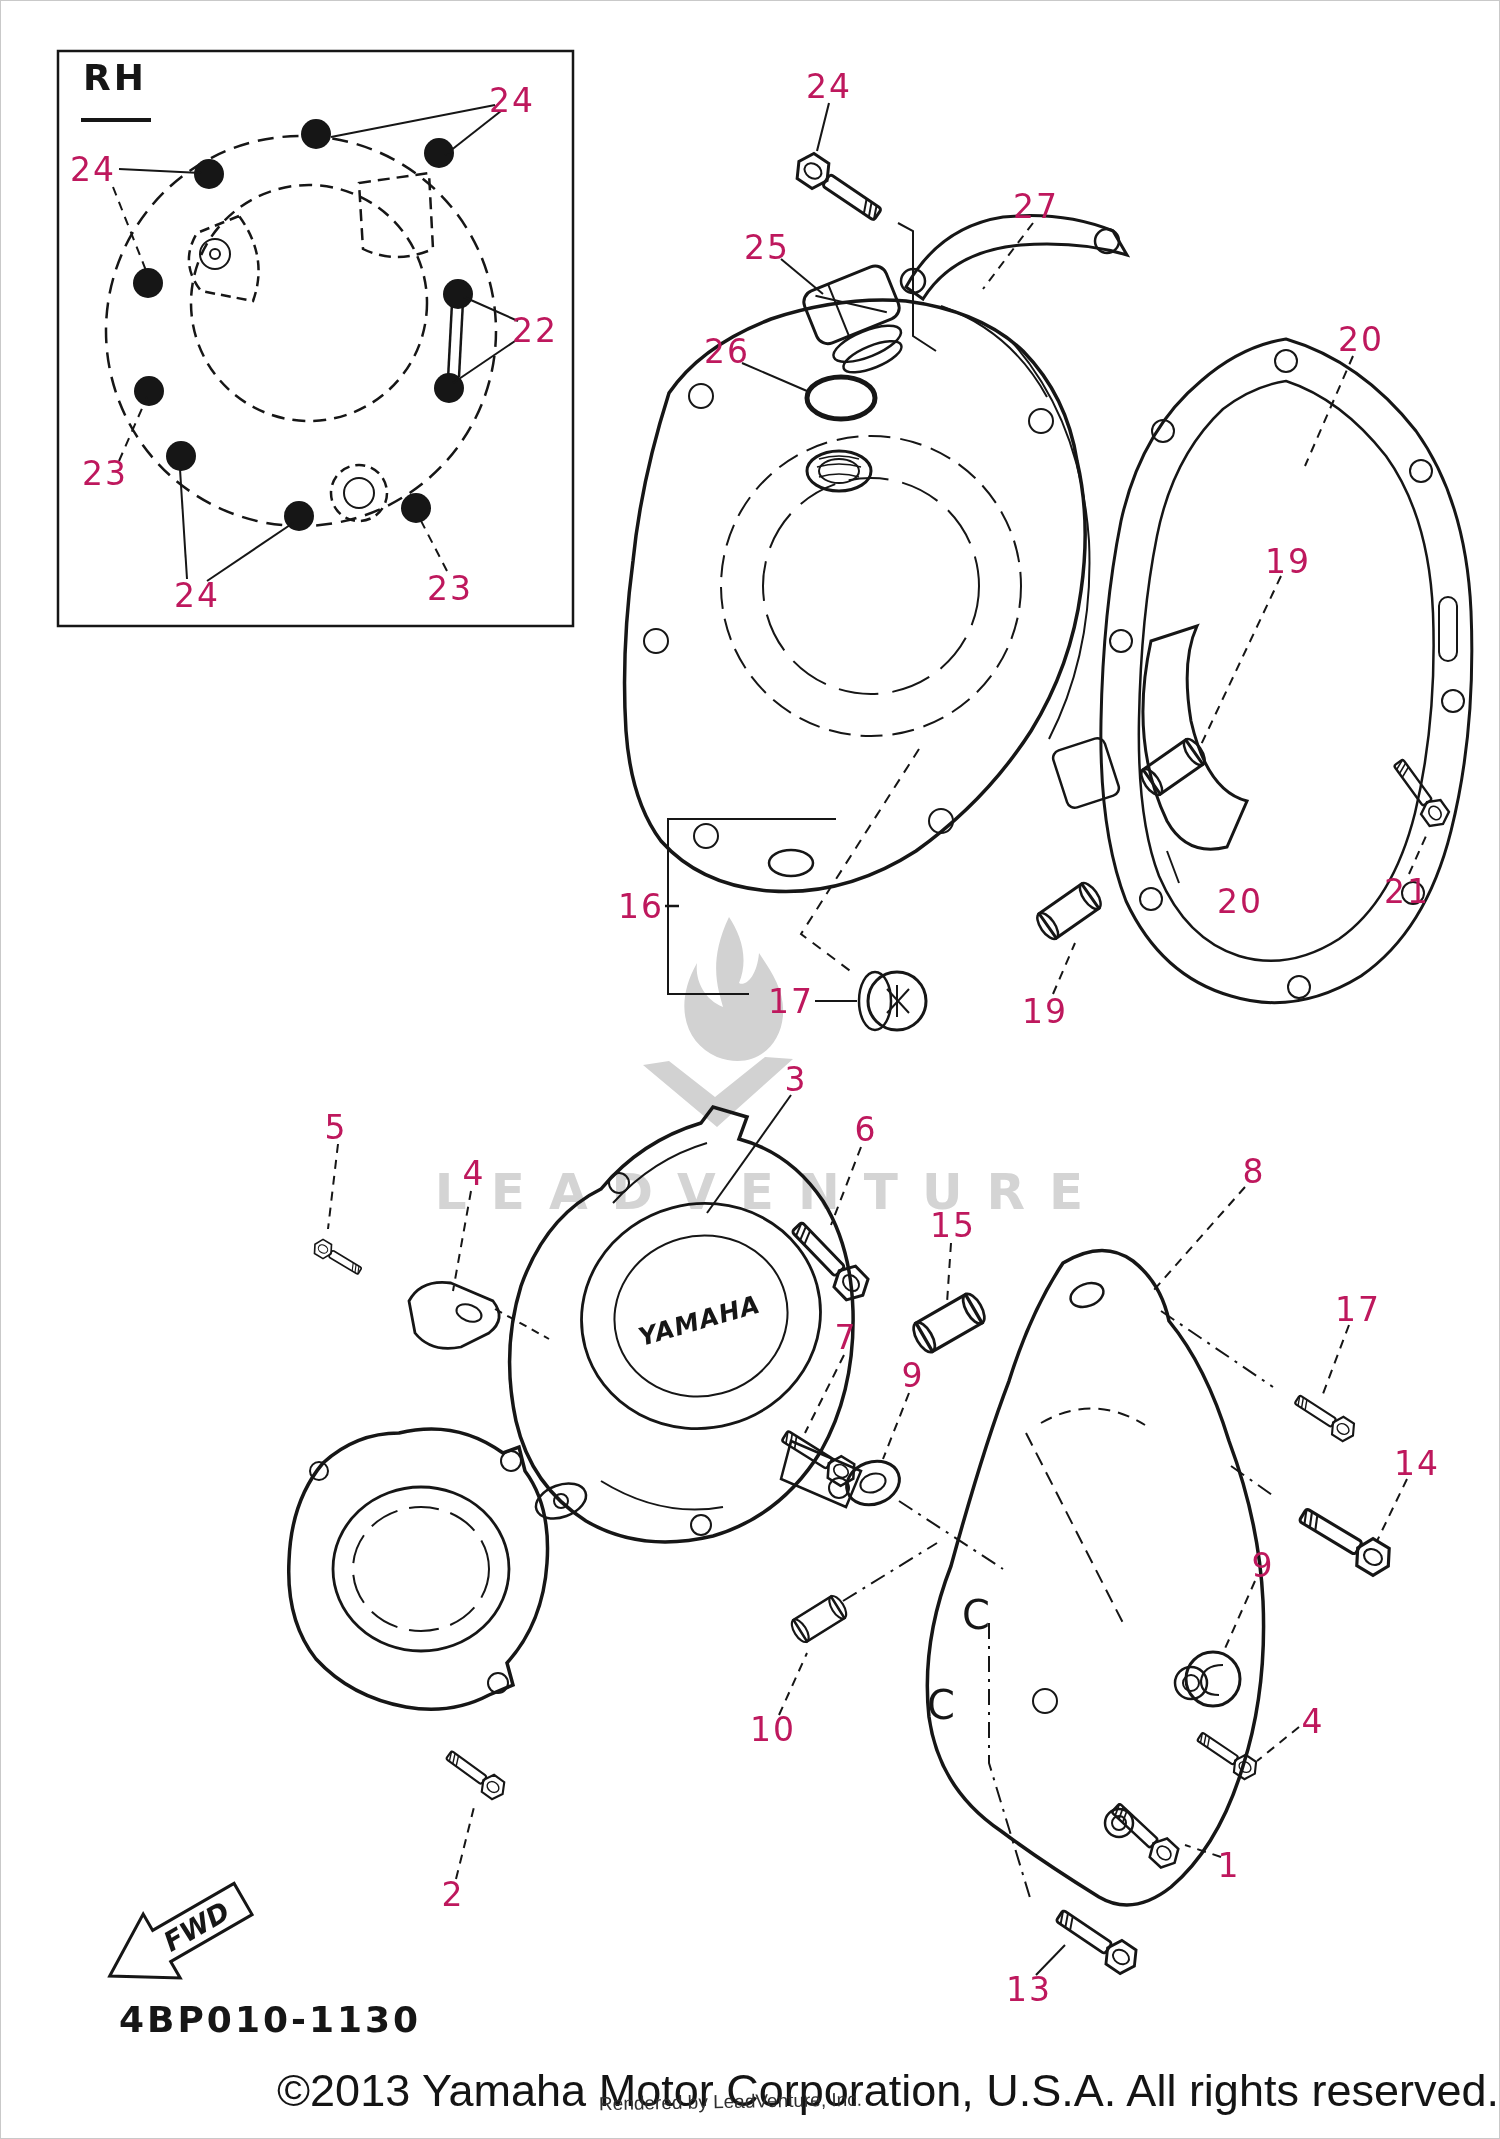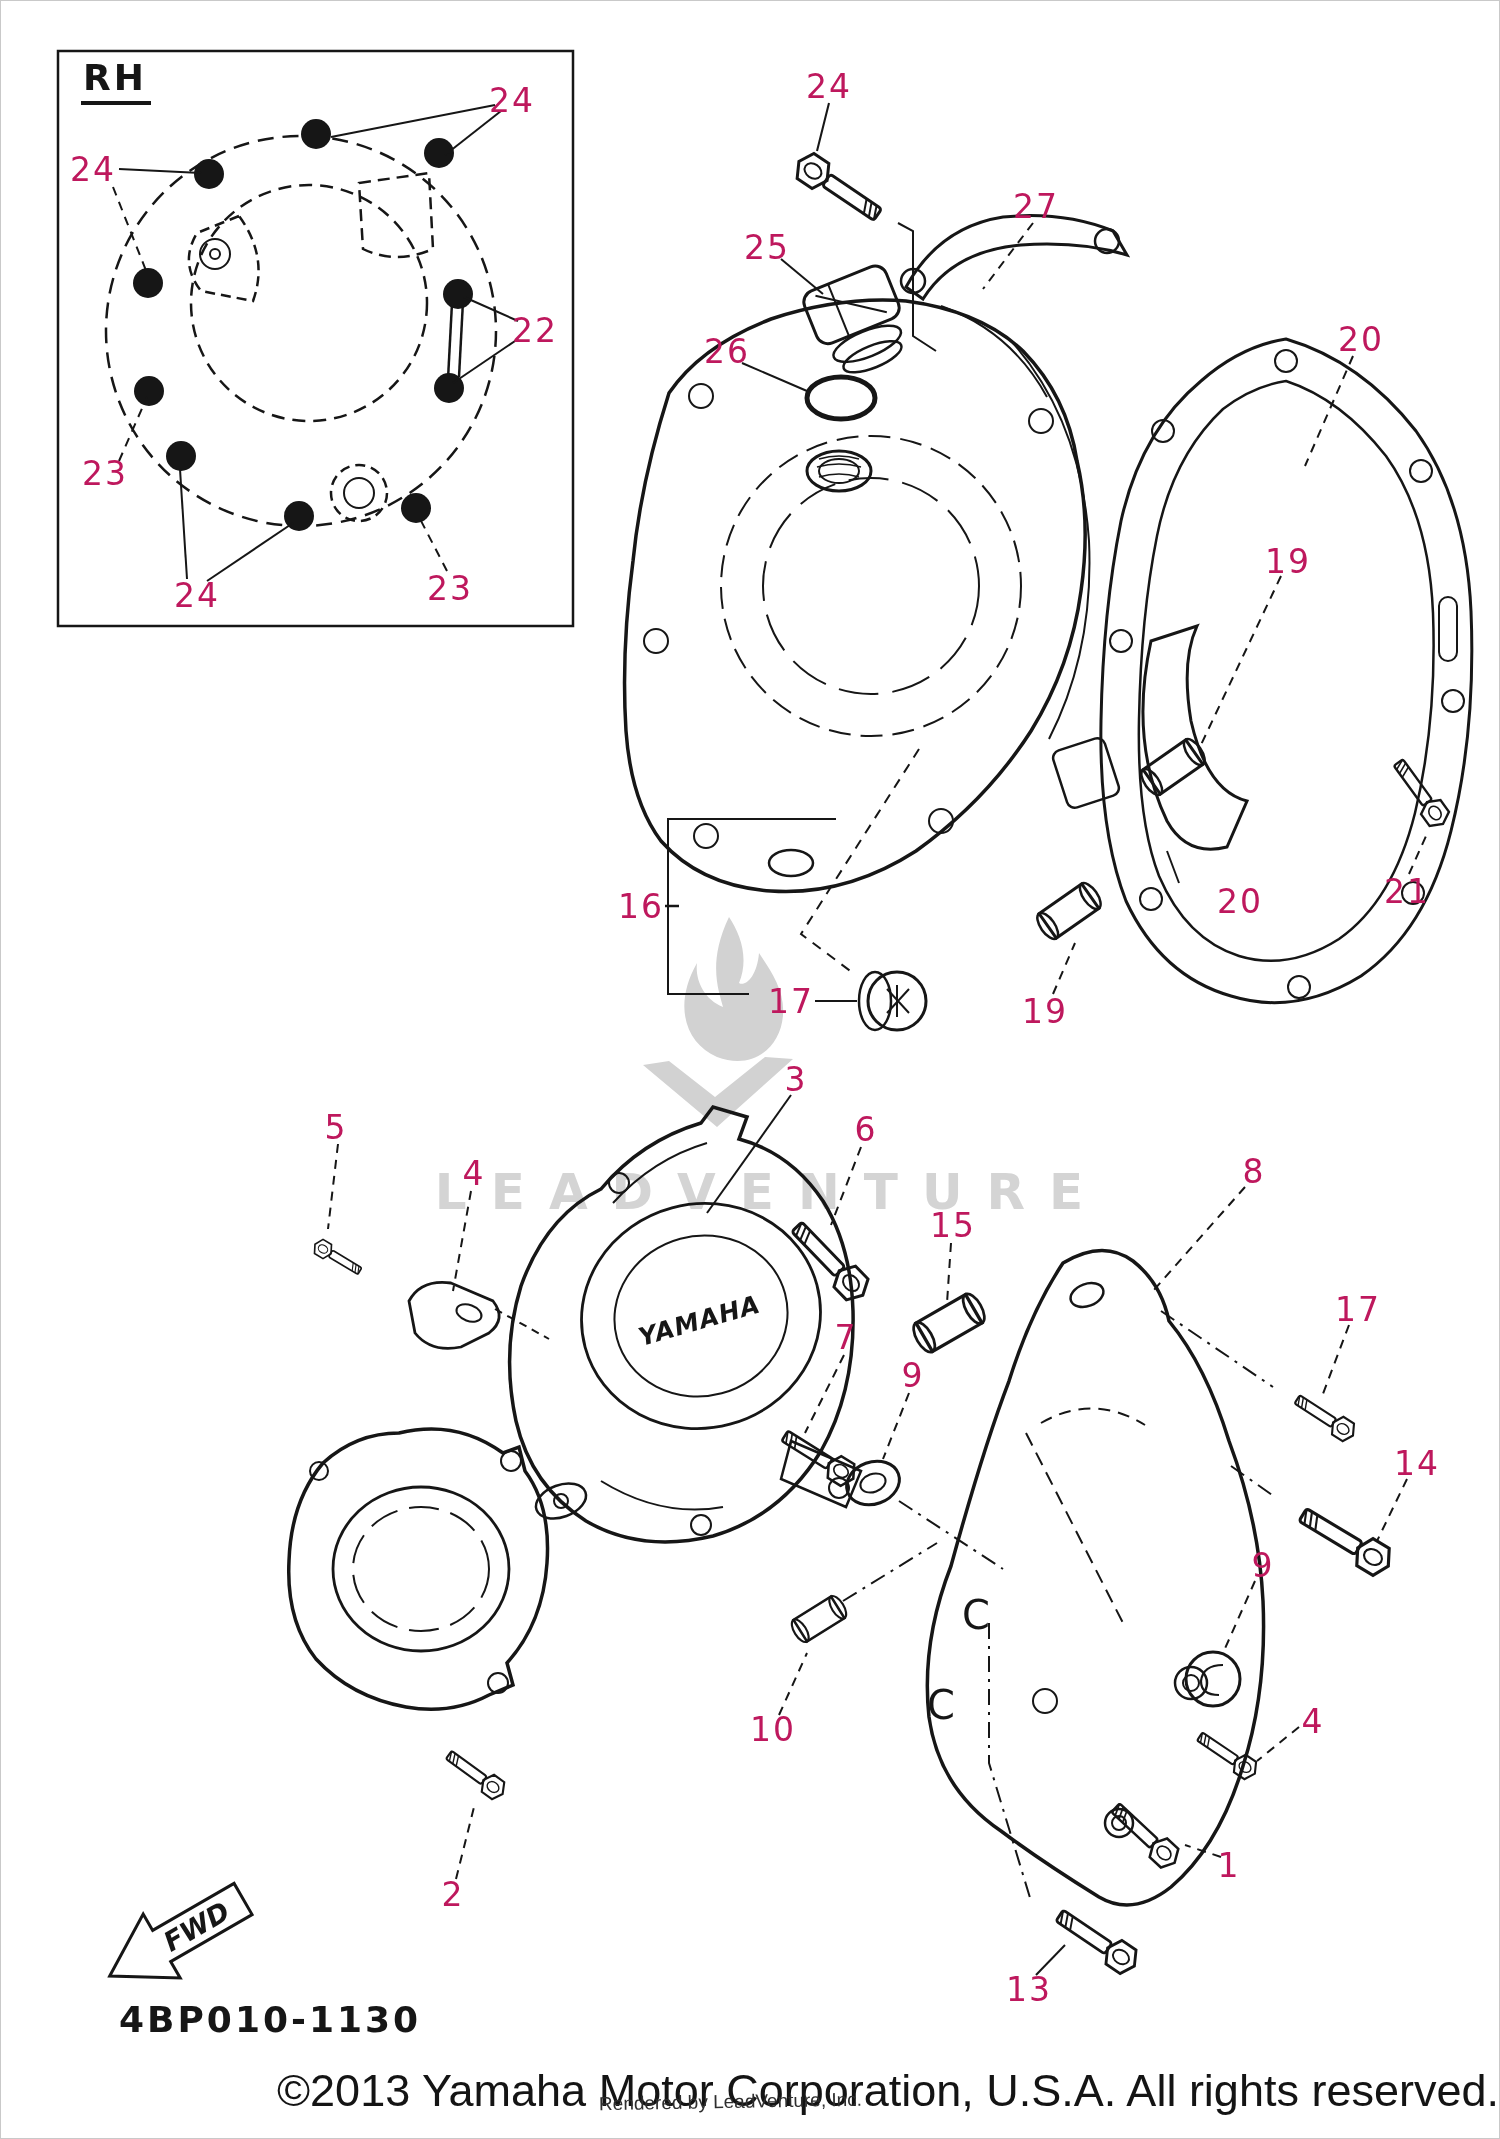--- a/index.html
+++ b/index.html
@@ -10,21 +10,21 @@
   }
   #art{position:absolute;left:0;top:0;width:1500px;height:2139px;}
   .part-label{
     position:absolute;transform:translate(-50%,-50%);
     font-family:"DejaVu Sans",sans-serif;font-size:33px;line-height:1;
     color:#be185d;letter-spacing:2px;white-space:nowrap;cursor:pointer;
     background:transparent;user-select:none;
   }
   #rh-label{
     position:absolute;left:80px;top:56px;font-size:36px;font-weight:bold;
-    letter-spacing:3px;border-bottom:4px solid #161616;padding:0 4px 3px 2px;
+    letter-spacing:3px;border-bottom:4px solid #161616;padding:0 4px 20px 2px;
   }
   #part-code{
     position:absolute;left:118px;top:1998px;font-size:36px;letter-spacing:3px;font-weight:bold;
   }
   #copyright{
     position:absolute;left:0;top:2064px;width:100%;text-align:right;
     font-family:"Liberation Sans",sans-serif;font-size:45px;color:#141414;
     letter-spacing:0px;white-space:nowrap;
   }
   #rendered-by{

